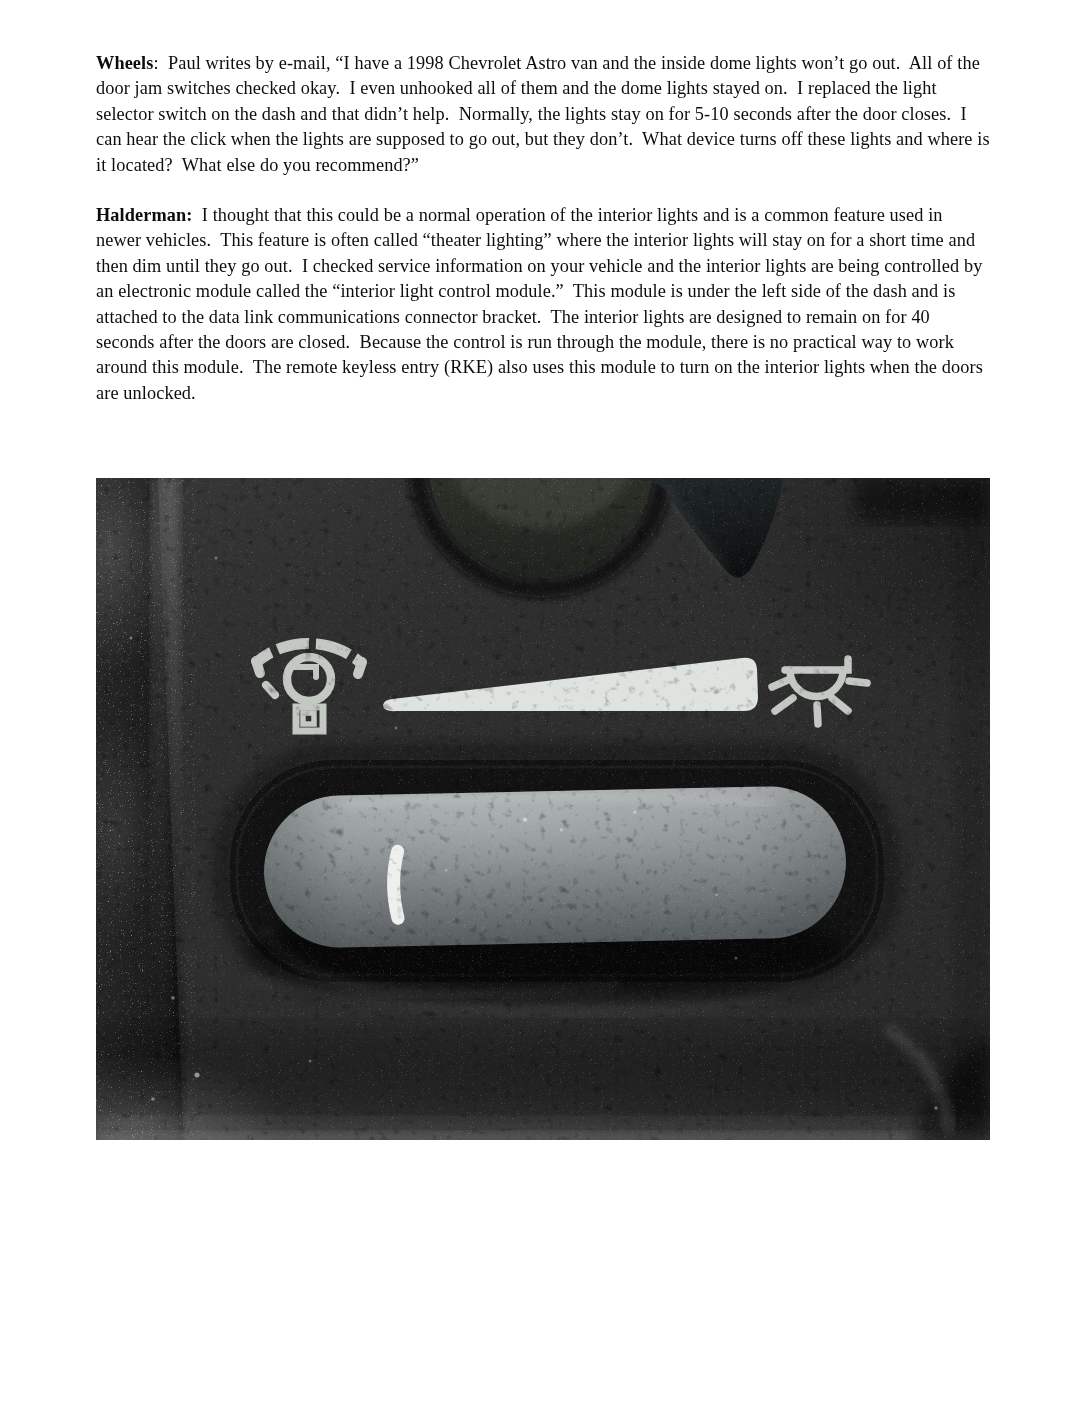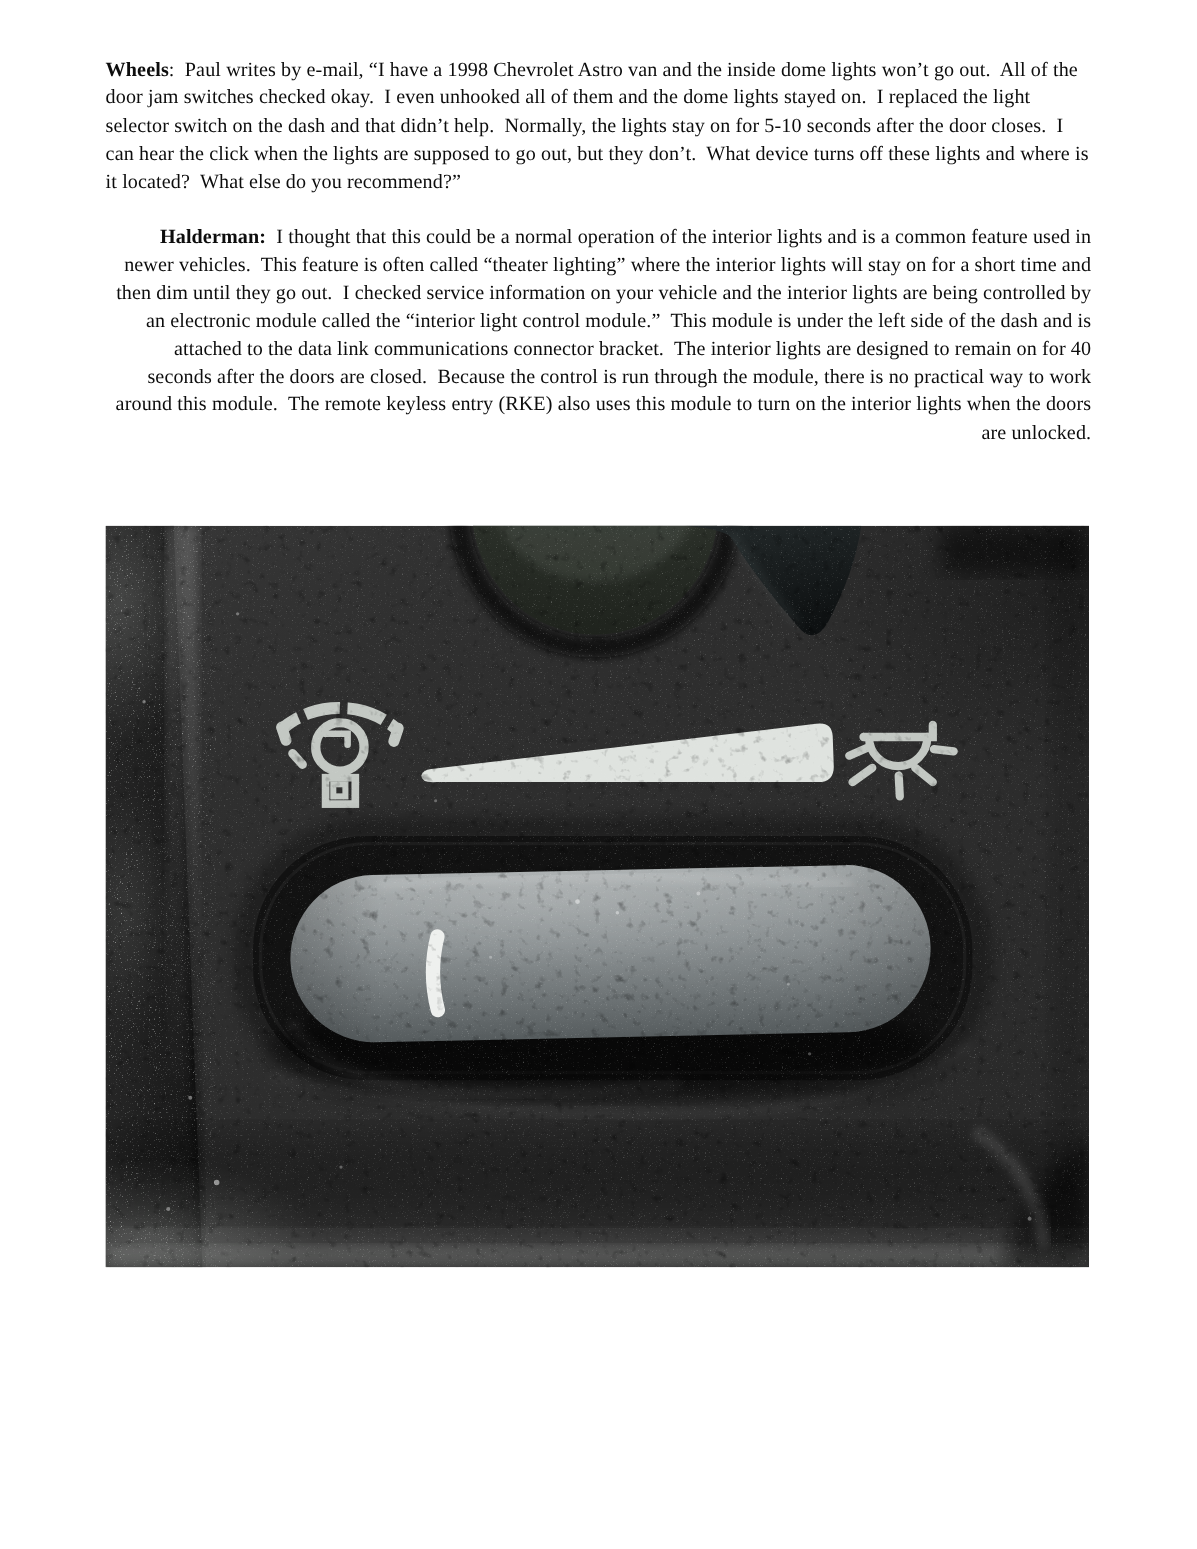--- a/index.html
+++ b/index.html
@@ -1,22 +1,22 @@
 <!DOCTYPE html>
 <html><head>
 <meta charset="utf-8">
 <style>
   html,body{margin:0;padding:0;background:#ffffff;}
-  .page{position:relative;width:1088px;height:1408px;background:#ffffff;overflow:hidden;
+  .page{position:relative;width:1088px;height:1140px;background:#ffffff;overflow:hidden;
         font-family:"Liberation Serif",serif;color:#0d0d0d;}
   .content{position:absolute;left:96px;top:51px;width:896px;
            font-size:18.3px;line-height:25.4px;letter-spacing:0.1px;}
   .para{margin:0;white-space:pre-wrap;}
   .para strong{font-weight:bold;}
-  .answer{margin-top:25px;text-align:right;}
+  .answer{margin-top:25px;}
   .followup{margin-top:0;}
   .photo{position:absolute;left:96px;top:478px;width:894px;height:674px;margin:0;}
   .photo svg{display:block;}
 </style>
 </head>
 <body>
 
 <div class="page">
 
   <div class="content">

